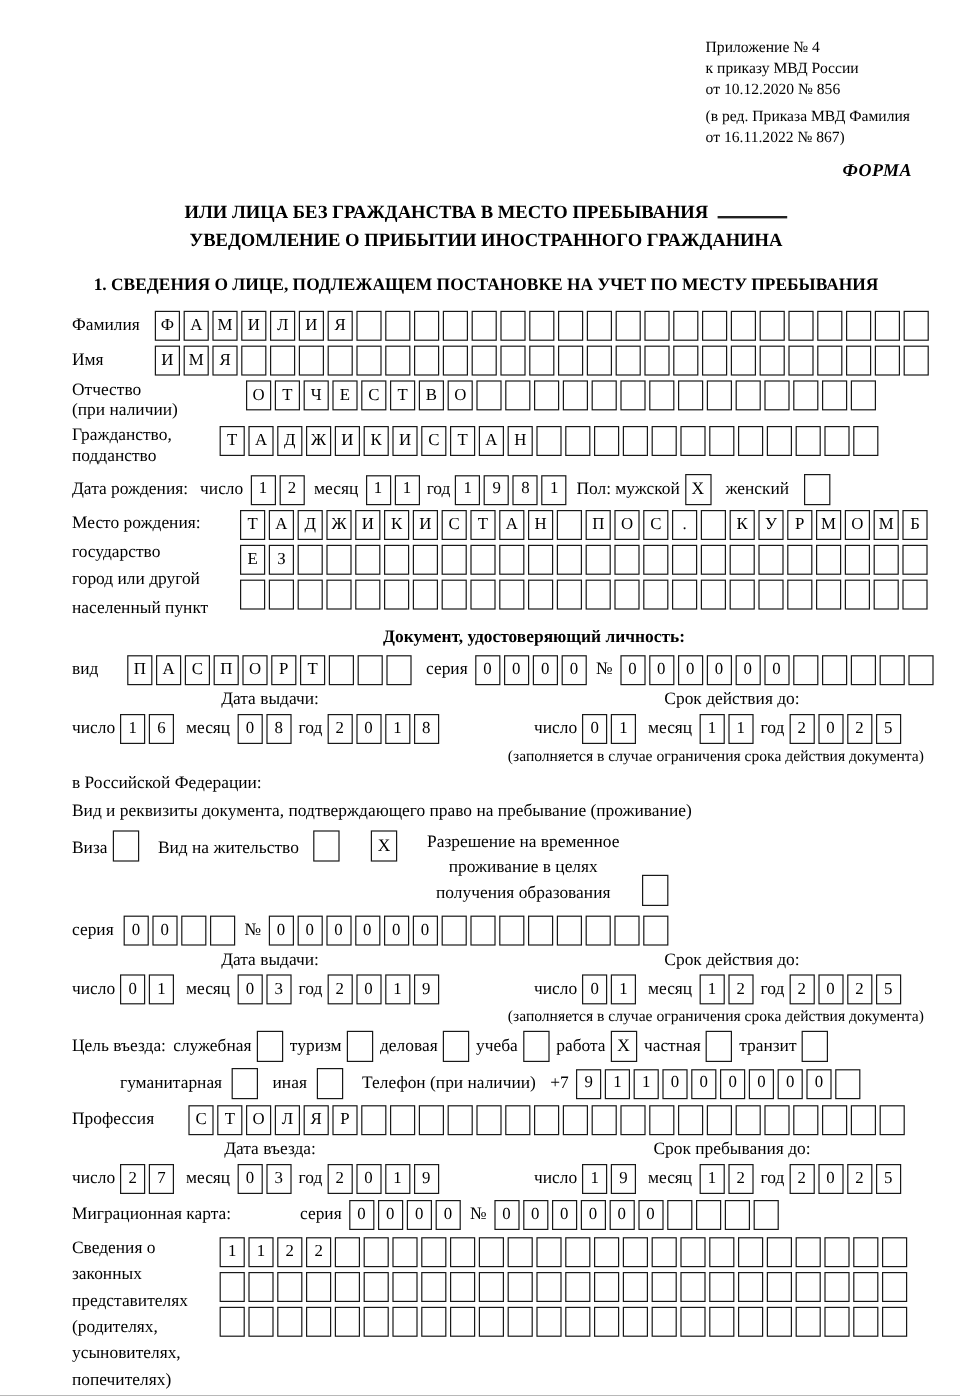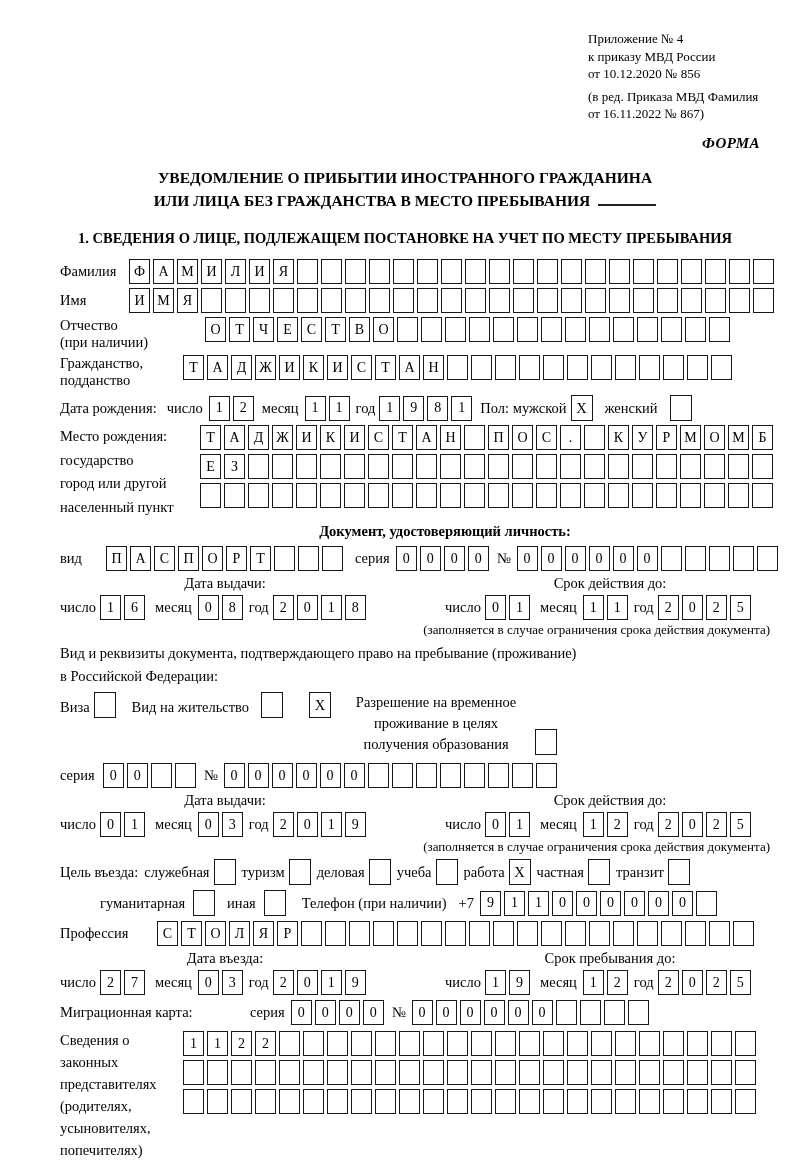--- a/index.html
+++ b/index.html
@@ -56,22 +56,22 @@
     <div>к приказу МВД России</div>
     <div>от 10.12.2020 № 856</div>
     <div class="annex-gap"></div>
     <div>(в ред. Приказа МВД Фамилия</div>
     <div>от 16.11.2022 № 867)</div>
   </div>
 
   <div class="forma">ФОРМА</div>
 
   <div class="title">
+    <div><span>ИЛИ ЛИЦА БЕЗ ГРАЖДАНСТВА В МЕСТО ПРЕБЫВАНИЯ</span><span class="blank"></span></div>
     <div>УВЕДОМЛЕНИЕ О ПРИБЫТИИ ИНОСТРАННОГО ГРАЖДАНИНА</div>
-    <div><span>ИЛИ ЛИЦА БЕЗ ГРАЖДАНСТВА В МЕСТО ПРЕБЫВАНИЯ</span><span class="blank"></span></div>
   </div>
 
   <div class="sec-heading">1. СВЕДЕНИЯ О ЛИЦЕ, ПОДЛЕЖАЩЕМ ПОСТАНОВКЕ НА УЧЕТ ПО МЕСТУ ПРЕБЫВАНИЯ</div>
 
   <div class="row">
     <span class="lbl" style="width:69px">Фамилия</span>
     <span class="cells">
         <span class="cell">Ф</span>
         <span class="cell">А</span>
         <span class="cell">М</span>
@@ -393,22 +393,22 @@
             <span class="cell">0</span>
             <span class="cell">2</span>
             <span class="cell">5</span>
           </span>
       </div>
     </div>
   </div>
   <div class="note">(заполняется в случае ограничения срока действия документа)</div>
 
   <div class="intro">
+    <div>в Российской Федерации:</div>
     <div>Вид и реквизиты документа, подтверждающего право на пребывание (проживание)</div>
-    <div>в Российской Федерации:</div>
   </div>
 
   <div class="permit-row">
     <div class="permit">
       <span class="ptext">Виза</span>
       <span class="checkbox ml4"></span>
     </div>
     <div class="permit ml16">
       <span class="ptext">Вид на жительство</span>
       <span class="checkbox ml12"></span>

